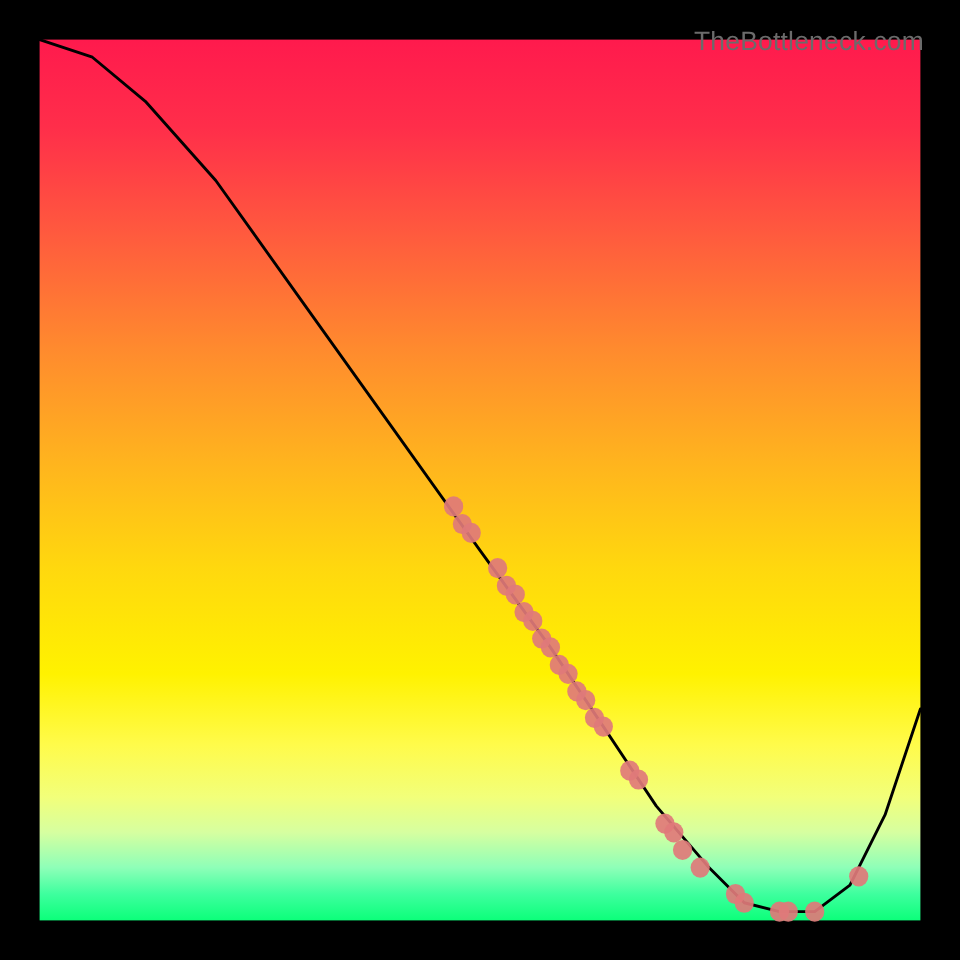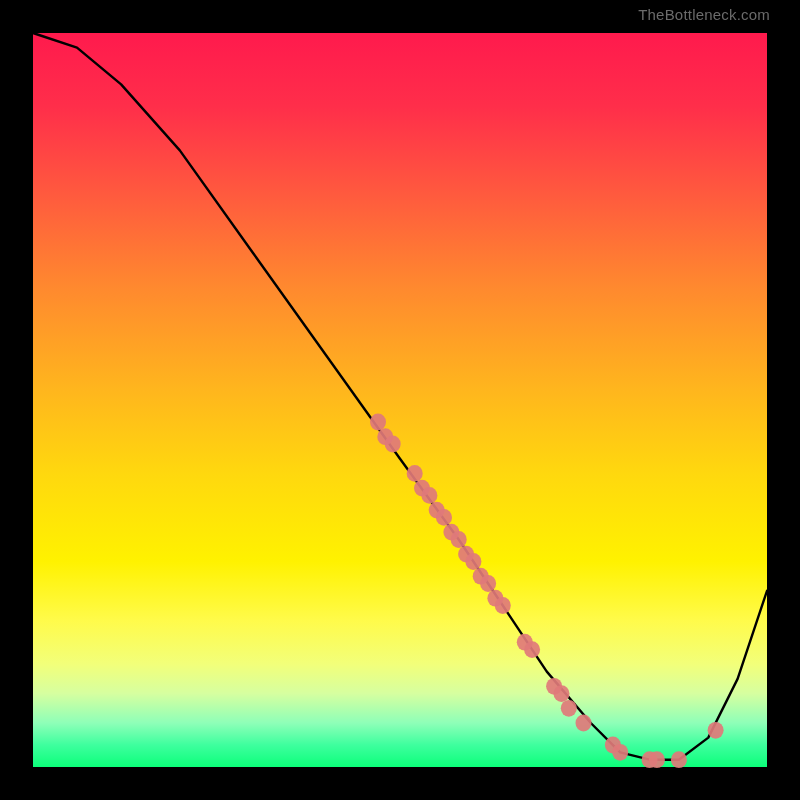--- a/index.html
+++ b/index.html
@@ -37,24 +37,24 @@
       #fffb4a 80%,
       #f2ff7a 86%,
       #d6ffa0 90%,
       #8effb8 94%,
       #3eff9e 97%,
       #0cff7a 100%
     );
   }
   .watermark {
     position: absolute;
-    top: 6px;
+    top: 22px;
     right: 30px;
     font-family: Arial, Helvetica, sans-serif;
-    font-size: 15px;
+    font-size: 22px;
     color: #6b6b6b;
     letter-spacing: 0.2px;
   }
   svg.curve {
     position: absolute;
     left: 33px;
     top: 33px;
     width: 734px;
     height: 734px;
     overflow: visible;

